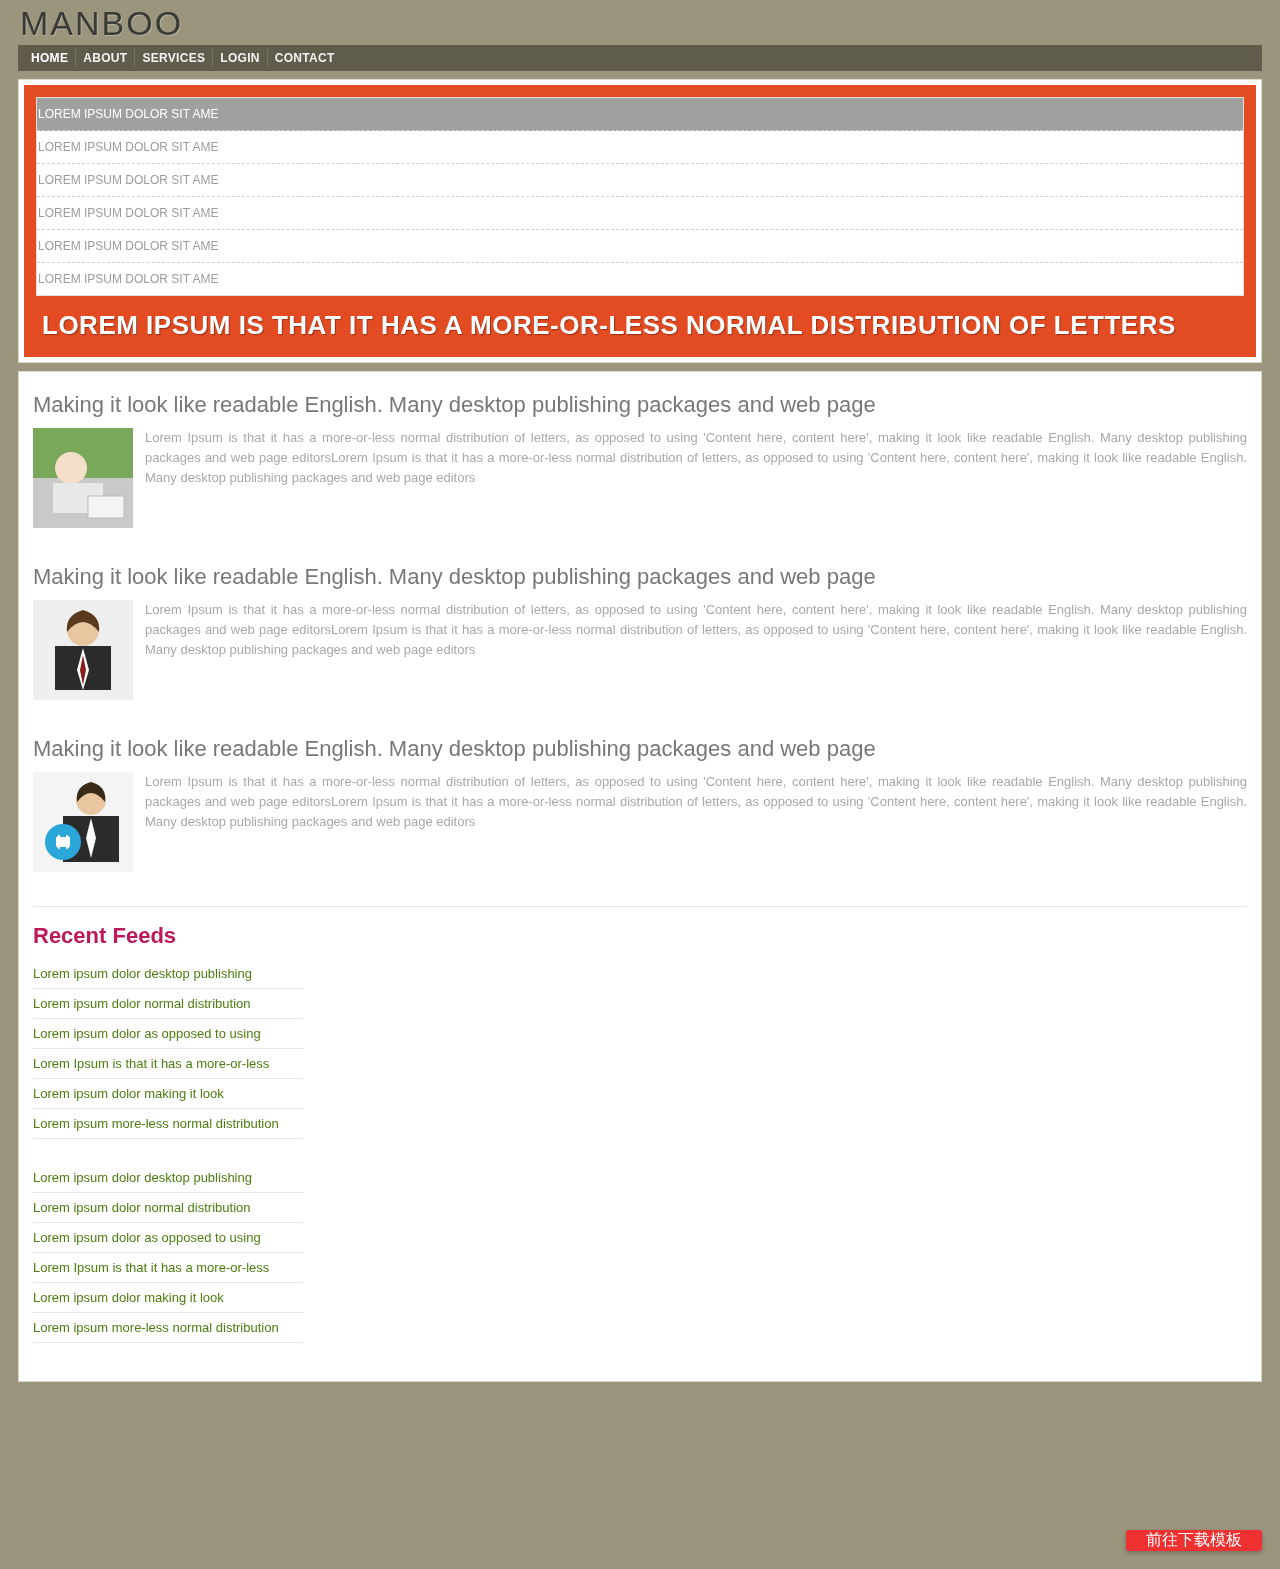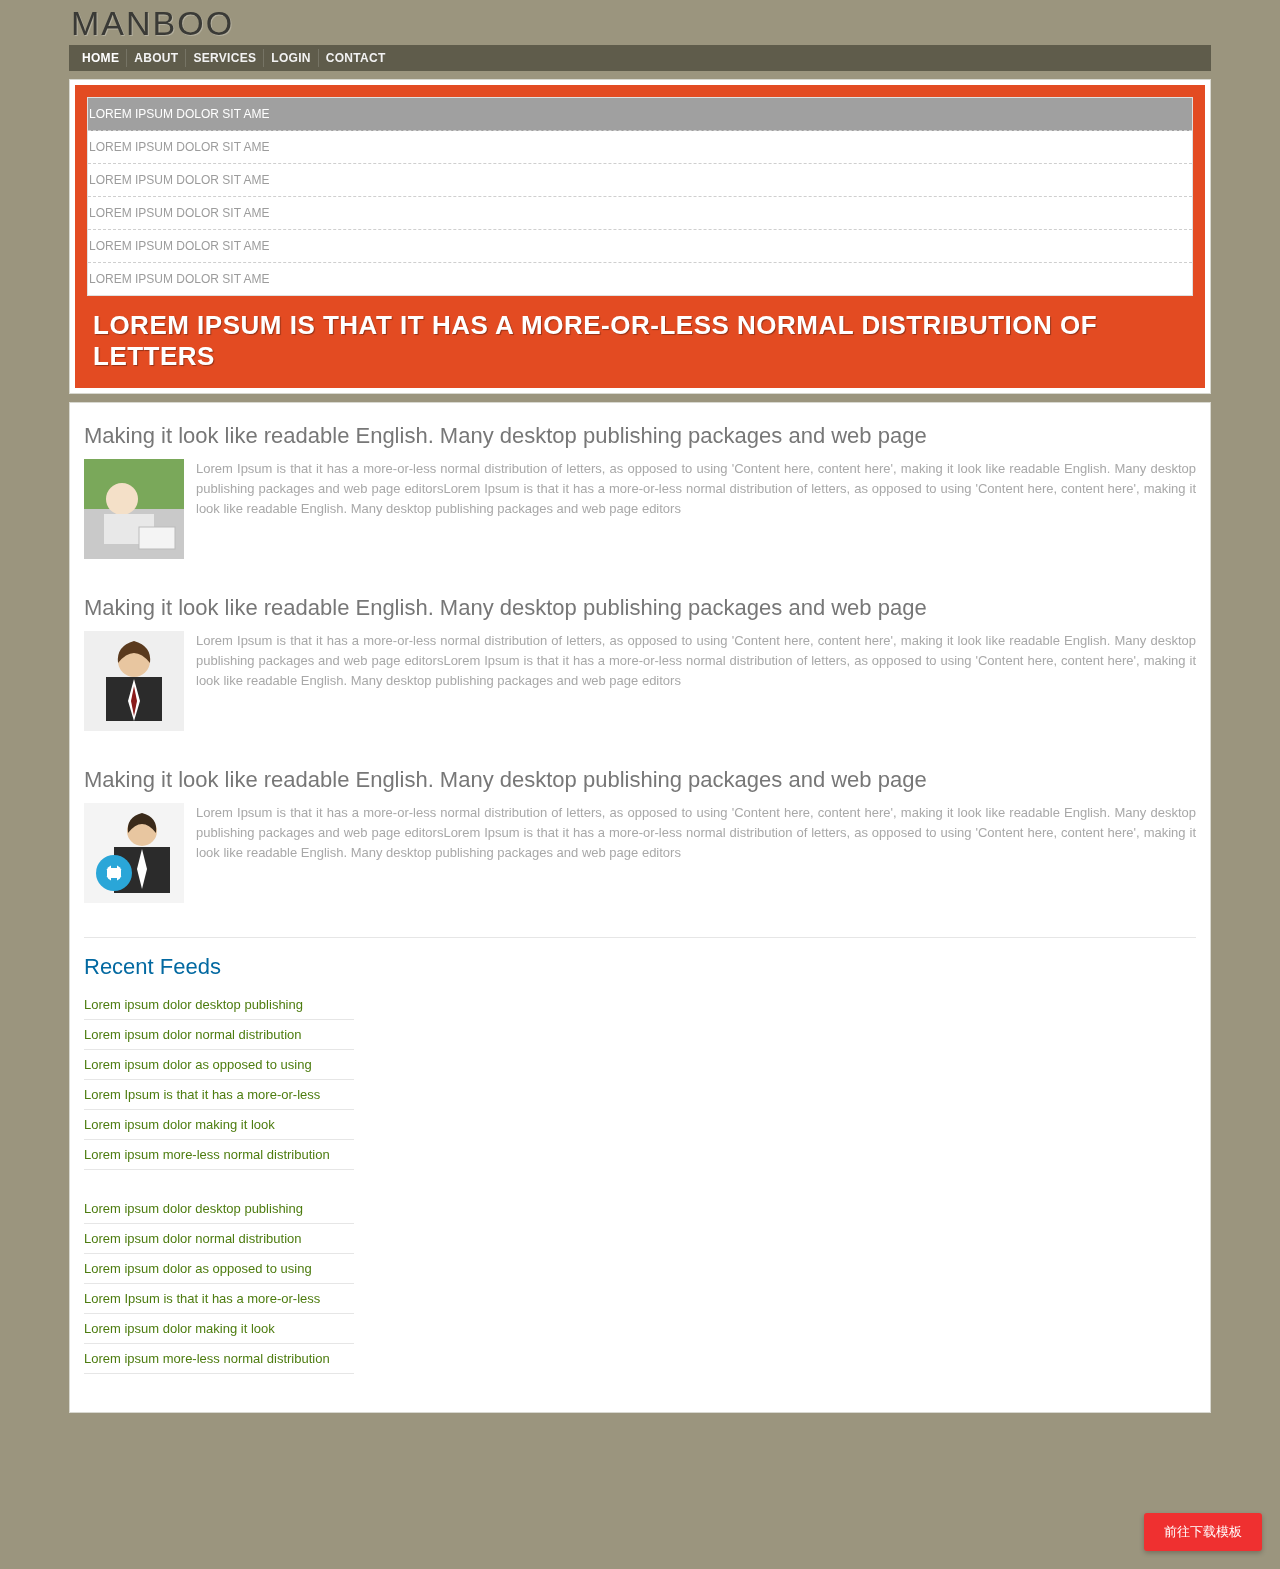--- a/index.html
+++ b/index.html
@@ -4,21 +4,21 @@
 <style>
   * { box-sizing: border-box; margin: 0; padding: 0; }
   body {
     background: #9b957e;
     font-family: Arial, Helvetica, sans-serif;
     font-size: 13px;
     color: #333;
     width: 1280px;
   }
   .page-wrap {
-    width: 1142px;
+    width: 1244px;
     margin: 0 auto;
   }
   .logo {
     font-family: Impact, "Arial Black", sans-serif;
     font-size: 34px;
     letter-spacing: 2px;
     color: #3a3a36;
     padding: 4px 0 2px 2px;
     text-shadow: 1px 1px 0 rgba(255,255,255,0.25);
   }
@@ -107,23 +107,23 @@
     text-align: justify;
   }
 
   hr.sep {
     border: none;
     border-top: 1px solid #e6e6e6;
     margin: 10px 0 16px 0;
   }
 
   .side-section h2 {
-    color: #0369a1;
+    color: #be185d;
     font-size: 22px;
-    font-weight: normal;
+    font-weight: bold;
     margin-bottom: 10px;
   }
   .side-section ul { list-style: none; margin-bottom: 24px; }
   .side-section li {
     padding: 7px 0;
     border-bottom: 1px solid #e6e6e6;
     width: 270px;
   }
   .side-section li a {
     color: #4d7c0f;
@@ -143,22 +143,22 @@
     letter-spacing: 1px;
     font-family: "KaiTi","STKaiti",serif;
   }
 
   .float-btn {
     position: fixed;
     right: 18px;
     bottom: 18px;
     background: #ef3030;
     color: #fff;
-    font-size: 13px;
-    padding: 10px 20px;
+    font-size: 16px;
+    padding: 0 20px;
     border-radius: 3px;
     cursor: pointer;
     box-shadow: 0 2px 5px rgba(0,0,0,0.25);
     border: none;
   }
 </style>
 </head>
 <body>
 
 <div class="page-wrap">

